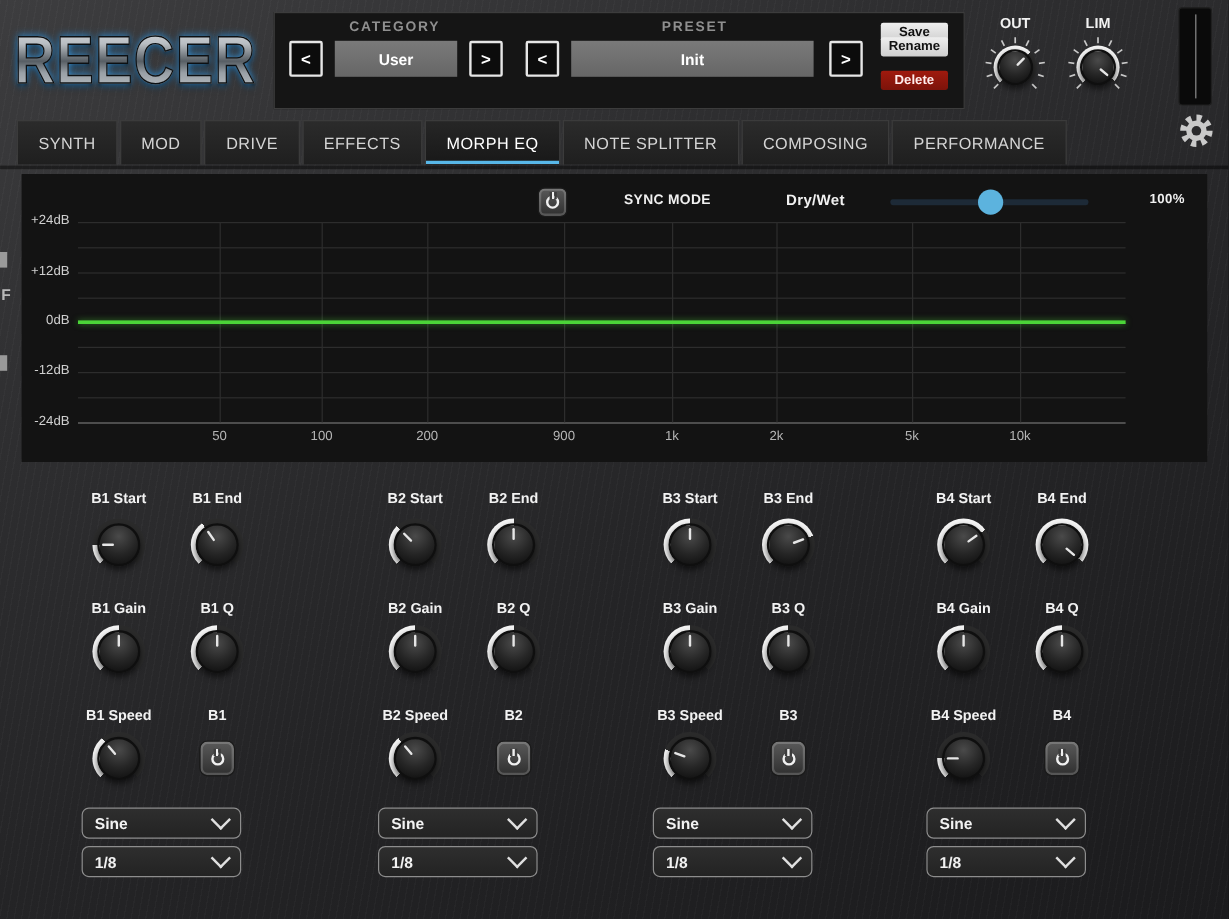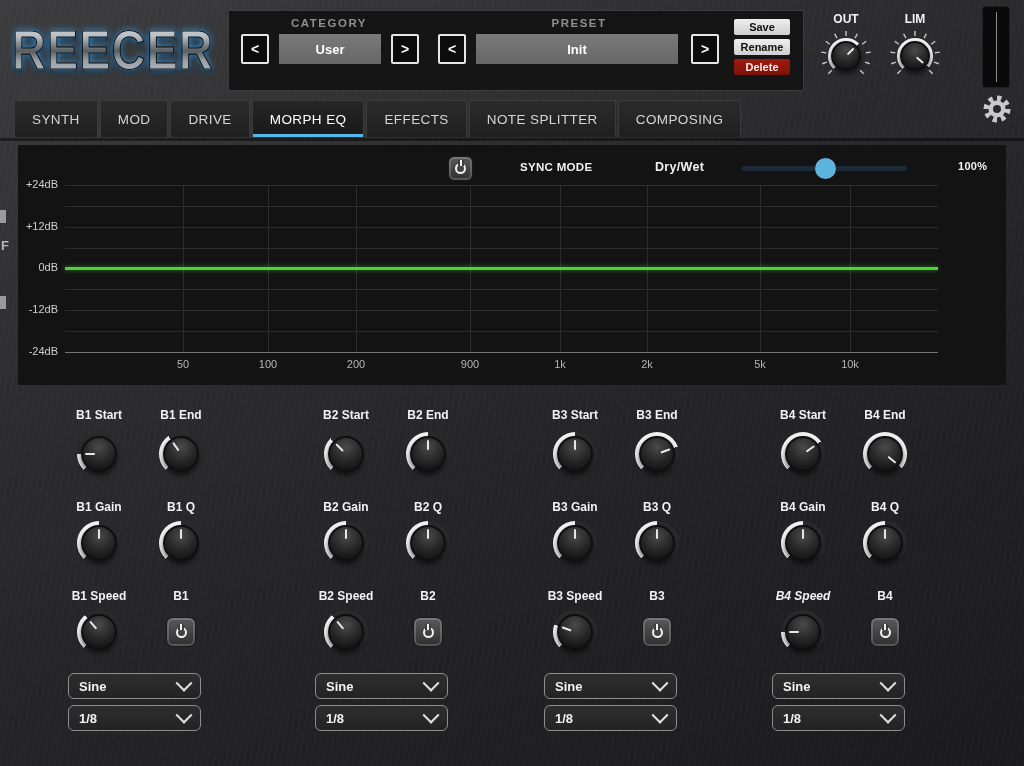--- a/index.html
+++ b/index.html
@@ -93,21 +93,21 @@
 
     <div class="abs arrow-btn" style="left:12px;">&lt;</div>
     <div class="abs val-box" style="left:50px;width:102px;">User</div>
     <div class="abs arrow-btn" style="left:162px;">&gt;</div>
 
     <div class="abs arrow-btn" style="left:209px;">&lt;</div>
     <div class="abs val-box" style="left:247px;width:202px;">Init</div>
     <div class="abs arrow-btn" style="left:462px;">&gt;</div>
 
     <div class="abs act-btn act-light" style="top:8px;">Save</div>
-    <div class="abs act-btn act-light" style="top:28px;">Rename</div>
+    <div class="abs act-btn act-light" style="top:20px;">Rename</div>
     <div class="abs act-btn act-red" style="top:48px;">Delete</div>
   </div>
 
   <div class="abs knob-lbl" style="left:818px;top:12px;">OUT</div>
   <div class="abs" style="left:818px;top:28px;width:56px;height:56px;">
     <svg class="abs" width="56" height="56">
       <g stroke="#c8c8c8" stroke-width="1.4">
         <line x1="28" y1="3" x2="28" y2="8" transform="rotate(-135 28 28)"></line>
           <line x1="28" y1="3" x2="28" y2="8" transform="rotate(-108 28 28)"></line>
         <line x1="28" y1="3" x2="28" y2="8" transform="rotate(-81 28 28)"></line>
@@ -159,24 +159,25 @@
   <svg class="abs" style="left:982px;top:94px;" width="30" height="30">
     <circle cx="15" cy="15" r="10.5" fill="none" stroke="#c9c9c9" stroke-width="6" stroke-dasharray="4.1 4.1"></circle>
     <circle cx="15" cy="15" r="8.5" fill="#c9c9c9"></circle>
     <circle cx="15" cy="15" r="4" fill="#2a2a2c"></circle>
   </svg>
 
   <div class="abs tabbar">
     <div class="tab">SYNTH</div>
     <div class="tab">MOD</div>
     <div class="tab">DRIVE</div>
+    <div class="tab">EFFECTS</div>
     <div class="tab active">MORPH EQ</div>
-    <div class="tab">EFFECTS</div>
     <div class="tab">NOTE SPLITTER</div>
     <div class="tab">COMPOSING</div>
+    <div class="tab">PERFORMANCE</div>
   </div>
   <div class="abs tab-shadow"></div>
 
   <div class="abs edge-mark" style="top:210px;"></div>
   <div class="abs edge-f" style="top:238px;">F</div>
   <div class="abs edge-mark" style="top:296px;"></div>
 
   <div class="abs eq-panel">
     <div class="abs pwr" style="left:430px;top:11px;">
       <span class="pwr-icon"></span>
@@ -377,21 +378,21 @@
     <div class="knob" style="left: 37px; top: 121px; --ang: 0deg; --arc: 135deg;">
         <div class="arc"></div>
         <div class="face"></div>
         <div class="ptr"></div>
       </div>
     <div class="knob" style="left: 119px; top: 121px; --ang: 0deg; --arc: 135deg;">
         <div class="arc"></div>
         <div class="face"></div>
         <div class="ptr"></div>
       </div>
-    <div class="abs knob-lbl" style="left:31px;top:189px;font-style:italic;">B4 Speed</div>
+    <div class="abs knob-lbl" style="left:31px;top:189px;">B4 Speed</div>
     <div class="abs knob-lbl" style="left:113px;top:189px;">B4</div>
     <div class="knob" style="left: 37px; top: 210px; --ang: -90deg; --arc: 45deg;">
         <div class="arc"></div>
         <div class="face"></div>
         <div class="ptr"></div>
       </div>
     <div class="abs pwr big" style="left:126px;top:217px;">
         <span class="pwr-icon"></span>
       </div>
     <div class="dd" style="top:273px;">

